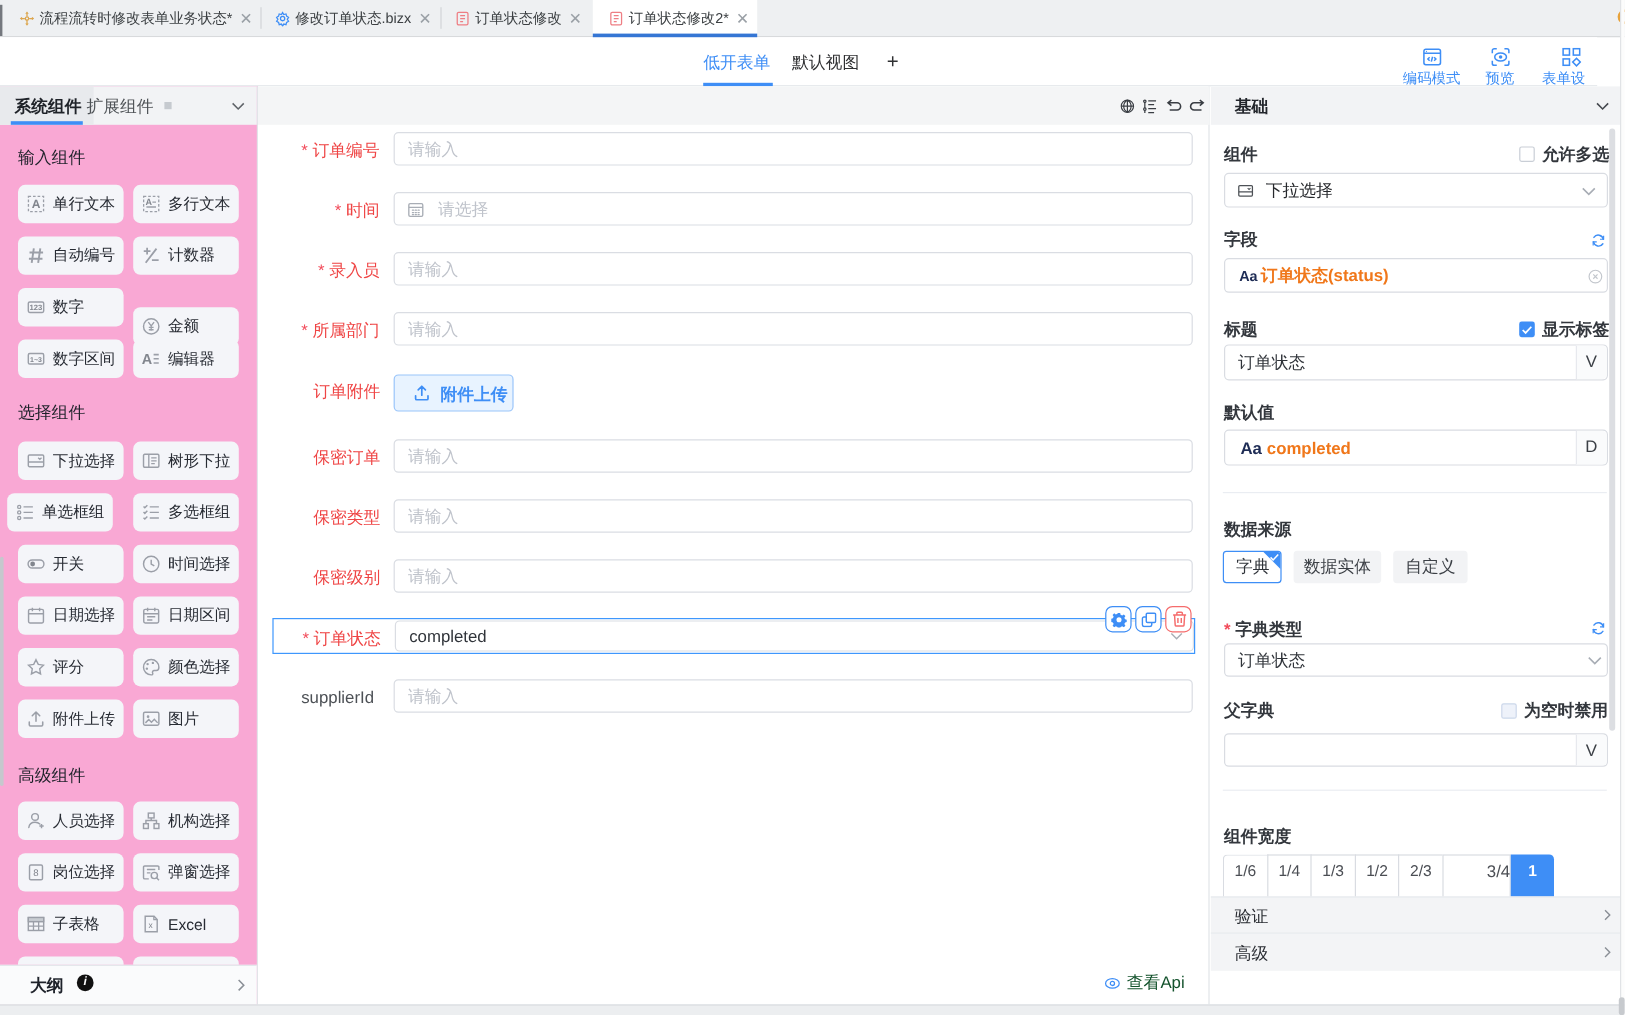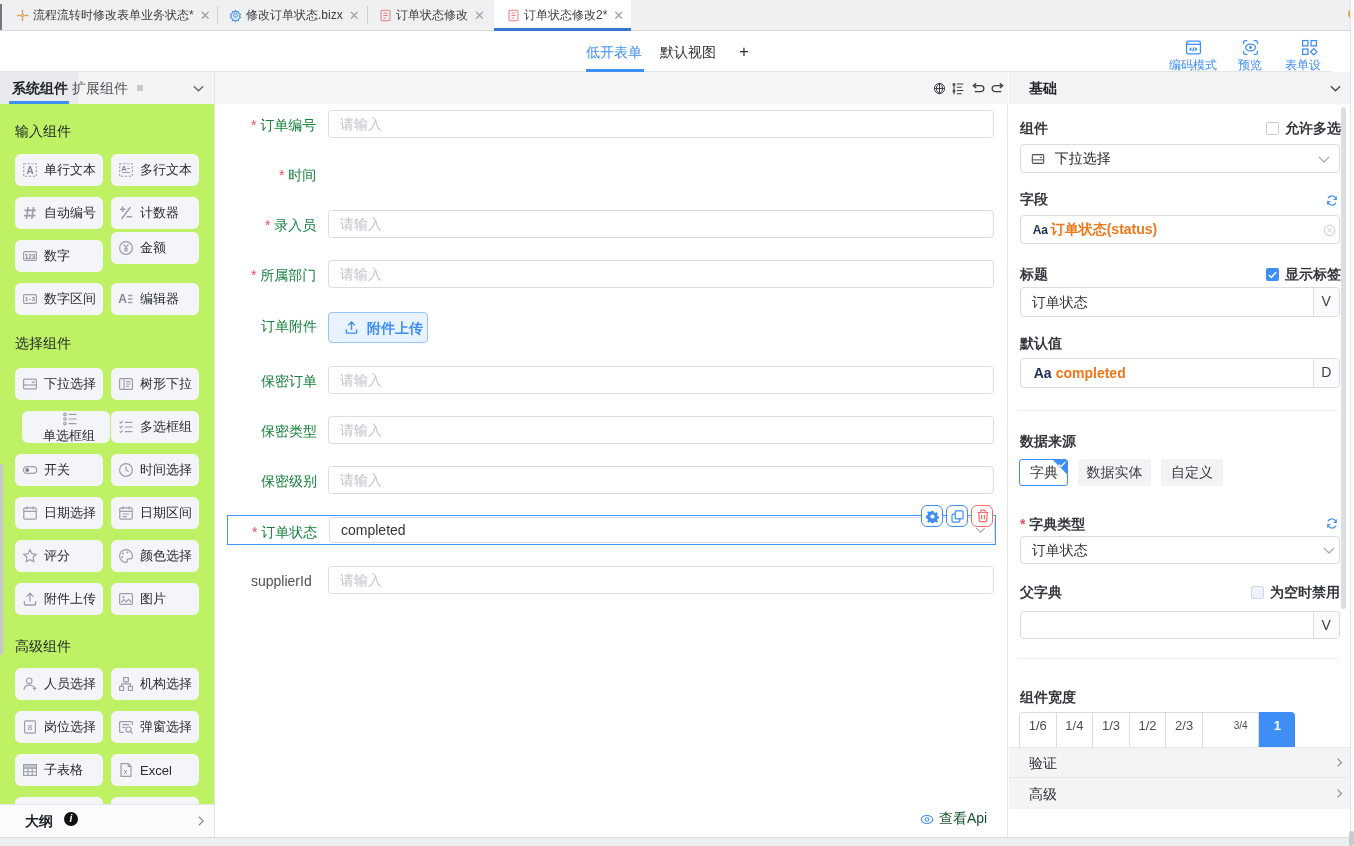--- a/index.html
+++ b/index.html
@@ -19,34 +19,34 @@
 
 #subhdr { left:0; top:31px; width:1331px; height:41px; background:#fff; border-bottom:1px solid #e2e5e9; }
 .viewtab { position:absolute; top:13px; font-size:14px; }
 #vt1 { left:586px; color:#3e8ef6; }
 #vt1line { left:586px; top:38px; width:58px; height:3px; background:#3e8ef6; position:absolute; }
 #vt2 { left:660px; color:#303133; }
 #vtplus { left:739px; top:11px; font-size:17px; color:#303133; position:absolute; }
 .hicon { position:absolute; top:8px; width:17px; height:17px; }
 .hlabel { position:absolute; top:26px; font-size:12px; color:#3e8ef6; }
 
-#sidebar { left:0; top:72px; width:215px; height:765px; background:#bef264; border-right:1px solid #e2e4e8; }
+#sidebar { left:0; top:72px; width:215px; height:765px; background:#f9a8d4; border-right:1px solid #e2e4e8; }
 #sbhdr { left:0; top:0; width:214px; height:32px; background:#f2f3f5; }
 #sbtab1 { left:0; top:0; width:78px; height:32px; background:#e8eaed; }
 #sbu { left:9px; top:29px; width:60px; height:3px; background:#3e8ef6; }
 .sec { position:absolute; left:15px; font-size:14px; color:#1d2129; }
 .cbtn { position:absolute; width:88px; height:32px; background:#f4f5f9; border-radius:6px; display:flex; align-items:center; }
 .cbtn svg { margin-left:7px; flex:none; }
 .cbtn .t { margin-left:6px; font-size:13px; color:#272b33; white-space:nowrap; }
 #outline { left:0; top:732px; width:214px; height:33px; background:#fafbfc; border-top:1px solid #e4e7eb; }
 #sbthumb { left:0; top:392px; width:3px; height:191px; background:#c5c8cd; border-radius:2px; }
 
 #canvas { left:215px; top:72px; width:793px; height:765px; background:#fff; border-right:1px solid #e2e4e8; }
 #ctoolbar { left:0; top:0; width:793px; height:32px; background:#f4f5f6; }
-.flabel { position:absolute; font-size:14px; color:#15803d; white-space:nowrap; }
+.flabel { position:absolute; font-size:14px; color:#ef4444; white-space:nowrap; }
 .req:before { content:"* "; color:#f24b5a; font-size:14px; }
 .finput { position:absolute; left:113px; width:666px; height:28px; border:1px solid #dadde3; border-radius:4px; background:#fff; font-size:14px; color:#bfc3cb; line-height:26px; padding-left:11px; }
 
 #rpanel { left:1009px; top:72px; width:341px; height:765px; background:#fff; }
 #rphdr { left:0; top:0; width:341px; height:32px; background:#f2f3f5; }
 .plabel { position:absolute; left:11px; font-size:14px; color:#33373d; font-weight:bold; }
 .pinput { position:absolute; left:10.7px; width:320px; height:29px; border:1px solid #d9dce2; border-radius:4px; background:#fff; }
 .suffix { position:absolute; right:0; top:0; bottom:0; width:26px; border-left:1px solid #dcdfe6; background:#fafbfc; color:#3c4046; text-align:center; font-size:14px; line-height:27px; border-radius:0 4px 4px 0; }
 .collapse { position:absolute; left:0; width:341px; background:#f3f4f6; font-size:14px; color:#2a2d33; }
 
@@ -162,21 +162,21 @@
       </svg>
       <span class="t">计数器</span>
     </div>
   <div class="cbtn" style="left:15px; top:168px;">
       <svg width="16" height="16" viewBox="0 0 16 16">
         <rect x="1.6" y="3.6" width="12.8" height="8.8" rx="1.2" fill="none" stroke="#9b9fa8" stroke-width="1.2"></rect>
         <text x="8" y="10.5" font-size="6.4" font-weight="bold" fill="#82868e" text-anchor="middle">123</text>
       </svg>
       <span class="t">数字</span>
     </div>
-  <div class="cbtn" style="left:111px; top:160px;">
+  <div class="cbtn" style="left:111px; top:184px;">
       <svg width="16" height="16" viewBox="0 0 16 16">
         <circle cx="8" cy="8" r="6.4" fill="none" stroke="#9b9fa8" stroke-width="1.2"></circle>
         <path d="M5.6 4.4L8 7.6l2.4-3.2M8 7.6v4M6 8.8h4M6 10.8h4" stroke="#9b9fa8" stroke-width="1.1" fill="none"></path>
       </svg>
       <span class="t">金额</span>
     </div>
   <div class="cbtn" style="left:15px; top:211px;">
       <svg width="16" height="16" viewBox="0 0 16 16">
         <rect x="1.6" y="3.6" width="12.8" height="8.8" rx="1.2" fill="none" stroke="#9b9fa8" stroke-width="1.2"></rect>
         <text x="8" y="10.3" font-size="5.8" font-weight="bold" fill="#82868e" text-anchor="middle">1~3</text>
@@ -200,21 +200,21 @@
       </svg>
       <span class="t">下拉选择</span>
     </div>
   <div class="cbtn" style="left:111px; top:296px;">
       <svg width="16" height="16" viewBox="0 0 16 16">
         <rect x="1.6" y="2.6" width="12.8" height="10.8" rx="1" fill="none" stroke="#9b9fa8" stroke-width="1.2"></rect>
         <path d="M6 2.6v10.8M8 5.6h4.5M8 8h4.5M8 10.4h3" stroke="#9b9fa8" stroke-width="1.1"></path>
       </svg>
       <span class="t">树形下拉</span>
     </div>
-  <div class="cbtn" style="left:22px; top:339px;flex-direction:column;">
+  <div class="cbtn" style="left:6px; top:339px;">
       <svg width="16" height="16" viewBox="0 0 16 16">
         <circle cx="3" cy="3.4" r="1.3" fill="none" stroke="#9b9fa8" stroke-width="1.1"></circle>
         <circle cx="3" cy="8" r="1.3" fill="none" stroke="#9b9fa8" stroke-width="1.1"></circle>
         <circle cx="3" cy="12.6" r="1.3" fill="none" stroke="#9b9fa8" stroke-width="1.1"></circle>
         <path d="M6.6 3.4h7.8M6.6 8h7.8M6.6 12.6h7.8" stroke="#9b9fa8" stroke-width="1.2"></path>
       </svg>
       <span class="t">单选框组</span>
     </div>
   <div class="cbtn" style="left:111px; top:339px;">
       <svg width="16" height="16" viewBox="0 0 16 16">
@@ -357,20 +357,27 @@
     <svg class="abs" style="left:756px; top:9px;" width="15" height="15" viewBox="0 0 16 16" fill="none" stroke="#3a3e44" stroke-width="1.4">
         <path d="M5.5 2.5L2.5 5l3 2.5M2.5 5h8a3.2 3.2 0 013.2 3.2v0a3.2 3.2 0 01-3.2 3.2H4"></path>
       </svg>
     <svg class="abs" style="left:775px; top:9px;" width="15" height="15" viewBox="0 0 16 16" fill="none" stroke="#3a3e44" stroke-width="1.4">
         <path d="M10.5 2.5L13.5 5l-3 2.5M13.5 5h-8A3.2 3.2 0 002.3 8.2v0a3.2 3.2 0 003.2 3.2H12"></path>
       </svg>
   </div>
   <div class="flabel req" style="left:36px; top:45px;">订单编号</div>
   <div class="finput" style="top:38px;">请输入</div>
   <div class="flabel req" style="left:64px; top:95px;">时间</div>
+  <div class="finput" style="top:88px; padding-left:36px;">请选择
+    <svg style="position:absolute; left:10px; top:6px;" width="15" height="15" viewBox="0 0 16 16" fill="none" stroke="#a8adb5" stroke-width="1.2">
+        <rect x="1.8" y="2.8" width="12.4" height="11.4" rx="1.2"></rect>
+        <path d="M1.8 6.2h12.4"></path>
+        <path d="M5 8.7h1M7.5 8.7h1M10 8.7h1M5 10.8h1M7.5 10.8h1M10 10.8h1M5 12.6h1M7.5 12.6h1M10 12.6h1" stroke-width="1.2" stroke-linecap="round"></path>
+      </svg>
+  </div>
   <div class="flabel req" style="left:50px; top:145px;">录入员</div>
   <div class="finput" style="top:138px;">请输入</div>
   <div class="flabel req" style="left:36px; top:195px;">所属部门</div>
   <div class="finput" style="top:188px;">请输入</div>
   <div class="flabel" style="left:46px; top:246px;">订单附件</div>
   <div class="abs" style="left:113px; top:240px; width:100px; height:31px; background:#e8f3ff; border:1px solid #9ac5fa; border-radius:4px;">
     <svg style="position:absolute; left:15px; top:7px;" width="15" height="15" viewBox="0 0 16 16" fill="none" stroke="#3e8ef6" stroke-width="1.5">
         <path d="M8 10V2.5M4.8 5.2L8 2l3.2 3.2M2.5 10.5v2.5a1 1 0 001 1h9a1 1 0 001-1v-2.5" stroke-linecap="round" stroke-linejoin="round"></path>
       </svg>
     <span style="position:absolute; left:38px; top:7px; color:#3e8ef6; font-weight:bold; font-size:14px;">附件上传</span>
@@ -508,21 +515,21 @@
 
   <div class="abs" style="left:10px; top:586px; width:320px; height:1px; background:#eaedf2;"></div>
 
   <div class="plabel" style="top:617px;">组件宽度</div>
   <div class="abs" style="left:10px; top:640px; width:276px; height:41px; display:flex;">
     <div style="flex:1; border:1px solid #d9dce2; border-right:none; font-size:13px; color:#4b4e54; text-align:center; line-height:26px; border-radius:4px 0 0 4px;">1/6</div>
     <div style="flex:1; border:1px solid #d9dce2; border-right:none; font-size:13px; color:#4b4e54; text-align:center; line-height:26px;">1/4</div>
     <div style="flex:1; border:1px solid #d9dce2; border-right:none; font-size:13px; color:#4b4e54; text-align:center; line-height:26px;">1/3</div>
     <div style="flex:1; border:1px solid #d9dce2; border-right:none; font-size:13px; color:#4b4e54; text-align:center; line-height:26px;">1/2</div>
     <div style="flex:1; border:1px solid #d9dce2; border-right:none; font-size:13px; color:#4b4e54; text-align:center; line-height:26px;">2/3</div>
-    <div style="flex:1; border:1px solid #d9dce2; font-size:10px; color:#4b4e54; text-align:center; line-height:26px;padding-left:20px;">3/4</div>
+    <div style="flex:1; border:1px solid #d9dce2; font-size:14px; color:#4b4e54; text-align:right; line-height:26px;padding-left:20px;">3/4</div>
     <div style="flex:1; background:#3e8ef6; font-size:13px; color:#fff; text-align:center; line-height:28px; border-radius:0 4px 4px 0; font-weight:bold;">1</div>
   </div>
 
   <div class="collapse" style="top:675px; height:30px; border-top:1px solid #e7eaed;">
     <span style="position:absolute; left:20px; top:7px;">验证</span>
     <svg style="position:absolute; left:325px; top:9px;" width="11" height="11" viewBox="0 0 14 14" fill="none" stroke="#8a8f96" stroke-width="1.5">
         <path d="M4.5 2l5 5-5 5"></path>
       </svg>
   </div>
   <div class="collapse" style="top:705px; height:32px; border-top:1px solid #e7eaed;">

